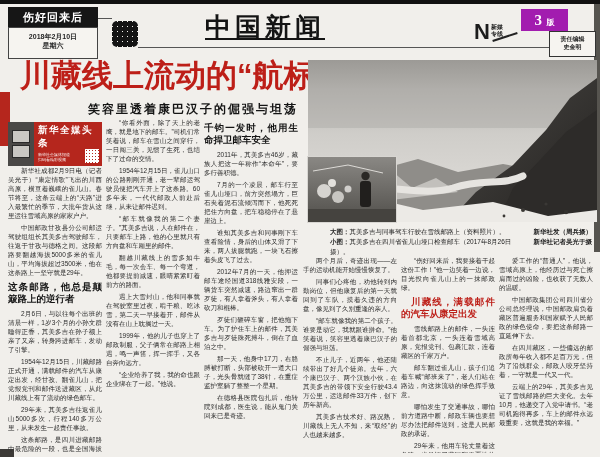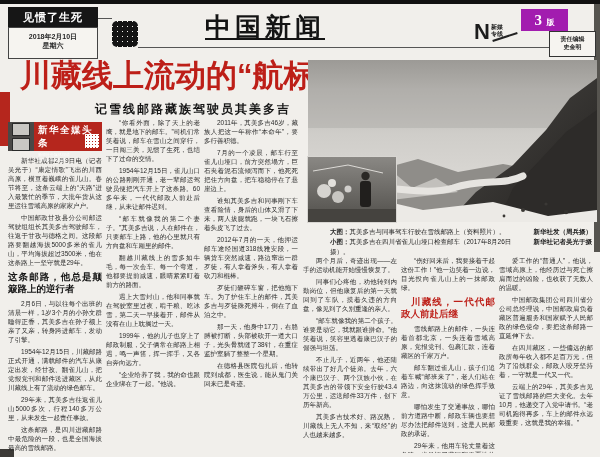--- a/index.html
+++ b/index.html
@@ -36,21 +36,21 @@
             color:#151515;letter-spacing:2px;}
   .redtab{left:0;top:92px;width:10px;height:54px;background:#b5261d;}
   
   .photo-main{left:308px;top:60px;width:289px;height:162px;}
   .photo-inset{left:308px;top:157px;width:88px;height:65px;outline:1px solid #d8d6d2;}
   .captions{left:330px;top:227px;width:262px;font-size:6.5px;line-height:10px;color:#1d1d1d;}
   .caption-line{display:flex;justify-content:space-between;}
   .caption-line .txt b{font-weight:bold;}
   .caption-line .credit{font-weight:bold;white-space:nowrap;margin-left:4px;}
   
-  .banner{display:flex;width:100%;height:29px;margin-bottom:5px;}
+  .banner{display:flex;width:100%;height:44px;}
   .banner .icons{width:26px;background:#4a4846;display:flex;flex-direction:column;justify-content:center;align-items:center;gap:2px;}
   .banner .icons i{display:block;width:16px;height:11px;background:#c9c7c3;border:1px solid #2a2a2a;}
   .banner .redpart{flex:1;background:#b5261d;color:#fff;padding:2px 3px 0 4px;position:relative;}
   .banner .btitle{font-size:9.5px;font-weight:bold;letter-spacing:1.5px;}
   .banner .bnote{font-size:4px;line-height:5px;opacity:.9;margin-top:2px;width:48px;}
   .banner .qr{position:absolute;right:3px;bottom:3px;width:14px;height:14px;background:#fff;
               background-image:radial-gradient(#b5261d 0.8px,transparent 0.9px);background-size:3px 3px;}
   
   .col{position:absolute;width:94px;overflow:hidden;}
   .col p{margin:0 0 3px;text-indent:13px;font-size:6.5px;line-height:9px;text-align:justify;color:#2b2b2b;}
@@ -65,21 +65,21 @@
 </style>
 </head>
 <body>
 
 <div class="page">
 
   <div class="abs topbar"></div>
   <div class="abs edge-right"></div>
   <div class="abs corner-bl"></div>
 
-  <div class="abs masthead">见惯了生死</div>
+  <div class="abs masthead">伤好回来后</div>
   <div class="abs datebox">
     <div>2018年2月10日</div>
     <div>星期六</div>
   </div>
   <div class="abs hline1"></div>
   <div class="abs qrlogo"></div>
   <div class="abs hline2"></div>
   <div class="abs pagetitle">中国新闻</div>
   <div class="abs nlogo">
     <span class="n">N</span>
@@ -92,21 +92,21 @@
     <b>3</b>
     <span>版</span>
   </div>
   <div class="abs editorbox">
     <div>责任编辑</div>
     <div>史金明</div>
   </div>
 
   <div class="abs redtab"></div>
   <div class="abs headline">川藏线上流动的“航标”</div>
-  <div class="abs subtitle">记雪线邮路藏族驾驶员其美多吉</div>
+  <div class="abs subtitle">笑容里透着康巴汉子的倔强与坦荡</div>
 
   <div class="abs photo-main">
     <svg width="289" height="162" xmlns="http://www.w3.org/2000/svg">
       <defs>
         <linearGradient id="sky" x1="0" y1="0" x2="0" y2="1">
           <stop offset="0" stop-color="#9c9a96"></stop>
             <stop offset="0.45" stop-color="#cfcdc9"></stop>
             <stop offset="1" stop-color="#e3e1dd"></stop>
         </linearGradient>
         <linearGradient id="rock" x1="0" y1="0" x2="1" y2="1">
@@ -187,40 +187,41 @@
     <p>“你看外面，除了天上的老鹰，就是地下的邮车。”司机们常笑着说，邮车在雪山之间穿行，一日闯三关，见惯了生死，也结下了过命的交情。</p>
     <p>1954年12月15日，雀儿山口的公路刚刚开通，老一辈邮运驾驶员便把汽车开上了这条路。60多年来，一代代邮政人前赴后继，从未让邮件迟到。</p>
     <p>“邮车就像我的第二个妻子。”其美多吉说，人在邮件在，只要邮车上路，他的心里就只有方向盘和车厢里的邮件。</p>
     <p>翻越川藏线上的雪多如牛毛，每一次会车、每一个弯道，他都要提前减速，眼睛紧紧盯着前方的路面。</p>
     <p>遇上大雪封山，他和同事就在驾驶室里过夜，啃干粮、吃冰雪，第二天一早接着开，邮件从没有在山上耽搁过一天。</p>
     <p>1999年，他的儿子也穿上了邮政制服，父子俩常在邮路上相遇，鸣一声笛，挥一挥手，又各自奔向远方。</p>
     <p>“企业给养了我，我的命也跟企业绑在了一起。”他说。</p>
   </div>
 
   <div class="col c3">
+    <div class="subhead">千钧一发时，他用生命捍卫邮车安全</div>
     <p>2011年，其美多吉46岁，藏族人把这一年称作“本命年”，要多行善积德。</p>
     <p>7月的一个凌晨，邮车行至雀儿山垭口，前方突然塌方，巨石夹着泥石流倾泻而下，他死死把住方向盘，把车稳稳停在了悬崖边上。</p>
     <p>谁知其美多吉和同事刚下车查看险情，身后的山体又滑了下来，两人拔腿就跑，一块飞石擦着头皮飞了过去。</p>
     <p>2012年7月的一天，他押运邮车途经国道318线雅安段，一辆货车突然减速，路边窜出一群歹徒，有人拿着斧头，有人拿着砍刀和棍棒。</p>
     <p>歹徒们砸碎车窗，把他拖下车。为了护住车上的邮件，其美多吉与歹徒殊死搏斗，倒在了血泊之中。</p>
     <p>那一天，他身中17刀，右胳膊被打断，头部被砍开一道大口子，光头骨就缝了38针，在重症监护室躺了整整一个星期。</p>
     <p>在德格县医院包扎后，他转院到成都，医生说，能从鬼门关回来已是奇迹。</p>
   </div>
 
   <div class="col c4">
     <p>两个月后，奇迹出现——左手的运动机能开始慢慢恢复了。</p>
     <p>同事们心疼他，劝他转到内勤岗位，但他康复后的第一天就回到了车队，摸着久违的方向盘，像见到了久别重逢的亲人。</p>
     <p>“邮车就像我的第二个孩子。谁要是动它，我就跟谁拼命。”他笑着说，笑容里透着康巴汉子的倔强与坦荡。</p>
     <p>不止儿子，近两年，他还陆续带出了好几个徒弟。去年，六个康巴汉子、两个汉族小伙，在其美多吉的带领下安全行驶43.4万公里，运送邮件33万件，创下历年新高。</p>
     <p>其美多吉技术好、路况熟，川藏线上无人不知，来“取经”的人也越来越多。</p>
   </div>
 
   <div class="col c5">
     <p>“伤好回来后，我要接着干起这份工作！”他一边笑着一边说，目光投向雀儿山上的一抹邮政绿。</p>
-    <div class="subhead red">川藏线，一代代邮政人前赴后继</div>
+    <div class="subhead red">川藏线，满载邮件的汽车从康定出发</div>
     <p>雪线邮路上的邮件，一头连着首都北京，一头连着雪域高原，党报党刊、包裹汇款，连着藏区的千家万户。</p>
     <p>邮车翻过雀儿山，孩子们追着车喊“邮班来了”，老人们站在路边，向这抹流动的绿色挥手致意。</p>
     <p>哪怕发生了交通事故，哪怕前方道路中断，邮政车辆也要想尽办法把邮件送到，这是人民邮政的承诺。</p>
     <p>29年来，他用车轮丈量着这条路，也见证了藏区翻天覆地的变化。</p>
   </div>
 
   <div class="col c6">
     <p>爱工作的“普通人”，他说，雪域高原上，他经历过与死亡擦肩而过的凶险，也收获了无数人的温暖。</p>
     <p>中国邮政集团公司四川省分公司总经理说，中国邮政肩负着藏区普遍服务和国家赋予人民邮政的绿色使命，要把这条邮路一直延伸下去。</p>
     <p>在四川藏区，一些偏远的邮政所每年收入都不足百万元，但为了沿线群众，邮政人咬牙坚持着，一守就是一代又一代。</p>

